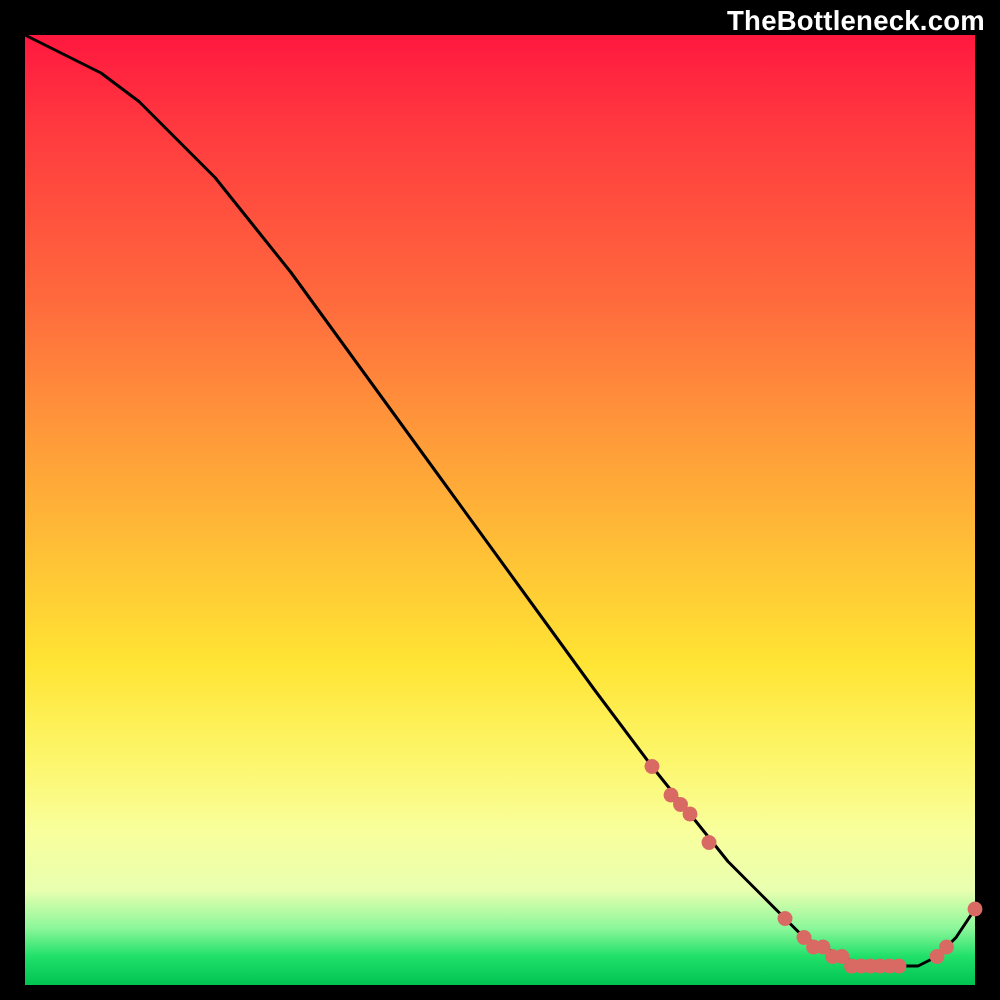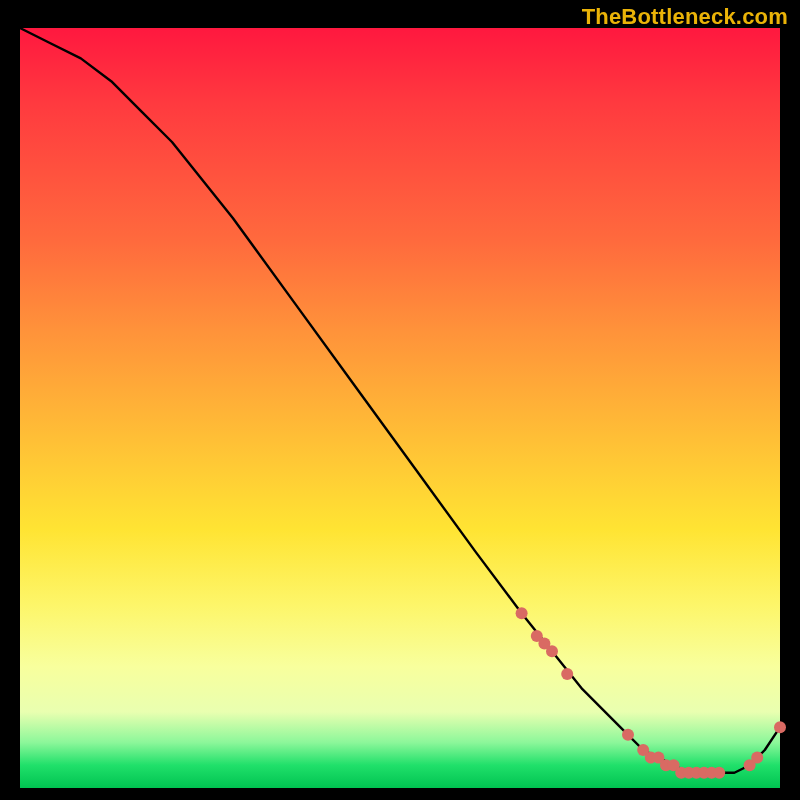--- a/index.html
+++ b/index.html
@@ -10,21 +10,21 @@
     height: 800px;
     background: #000;
   }
   .watermark {
     position: absolute;
     top: 4px;
     right: 12px;
     font-family: Arial, Helvetica, sans-serif;
     font-size: 22px;
     font-weight: 600;
-    color: #eab308;
+    color: #ffffff;
     letter-spacing: 0.2px;
     user-select: none;
   }
   .plot {
     position: absolute;
     left: 20px;
     top: 28px;
     width: 760px;
     height: 760px;
     

